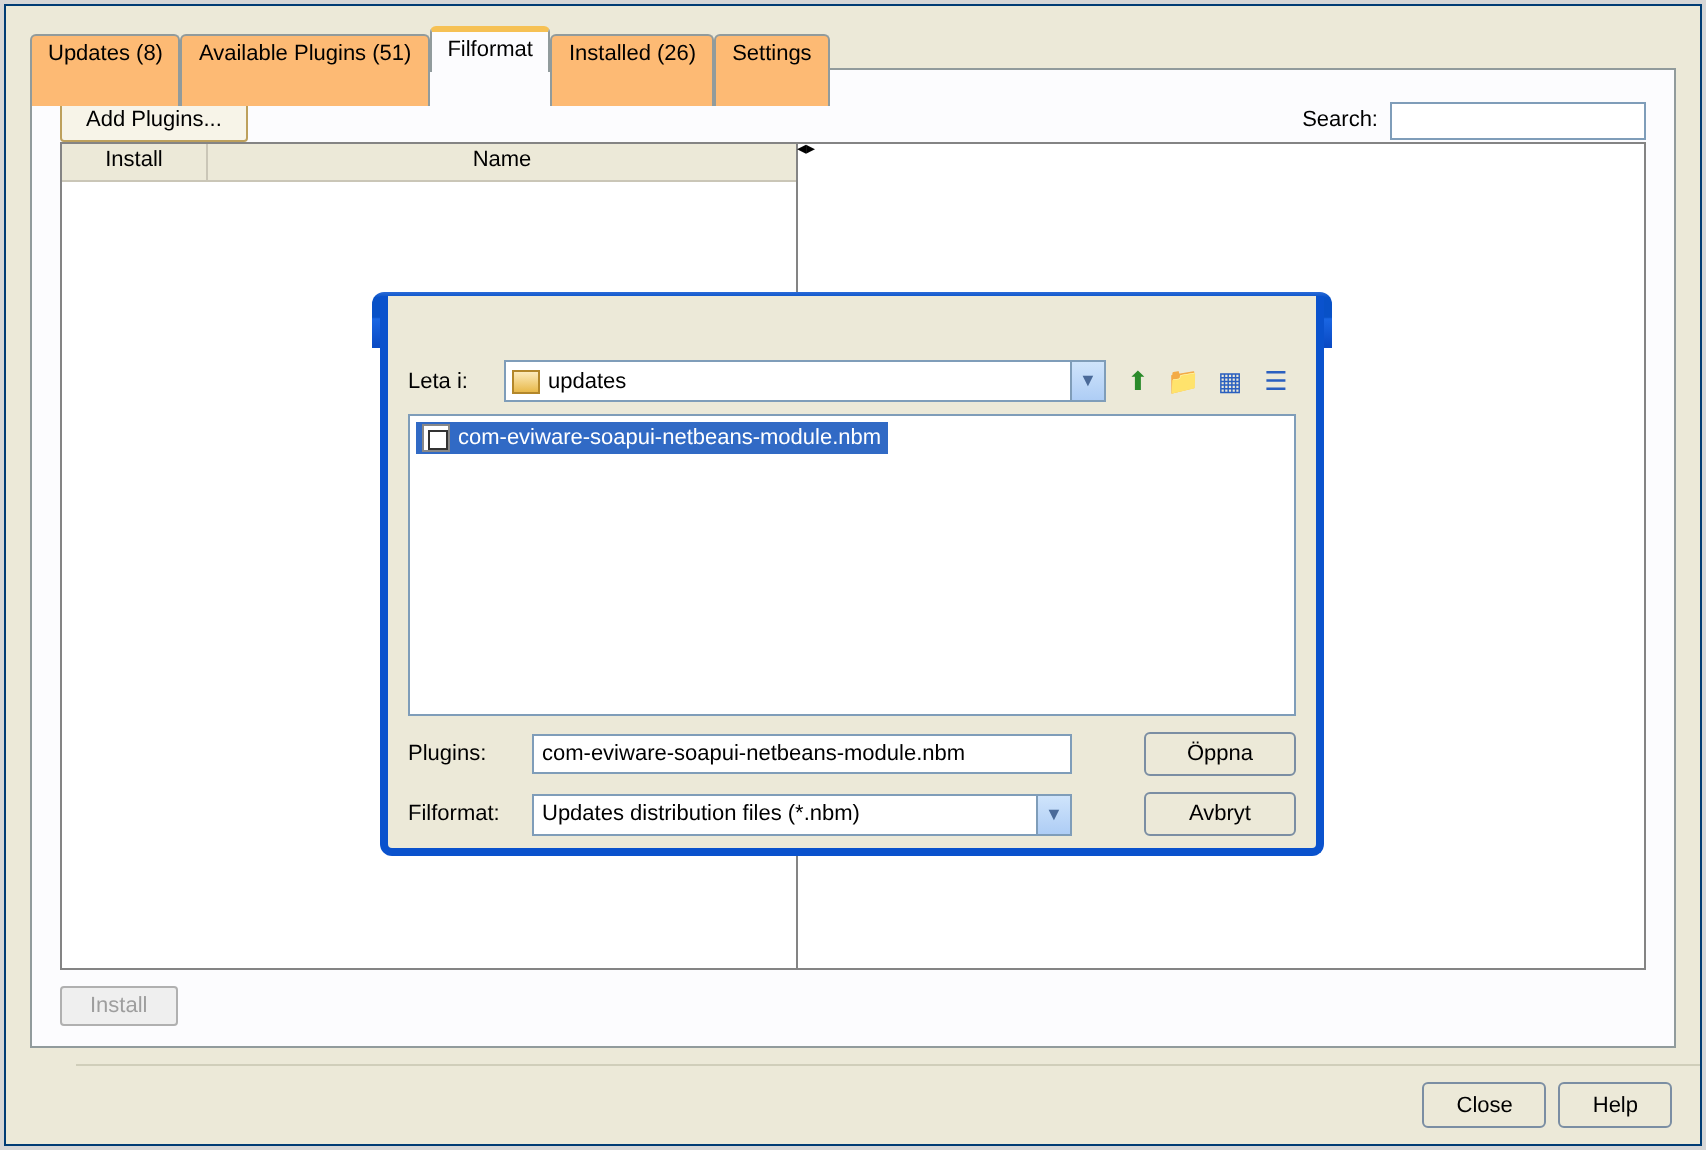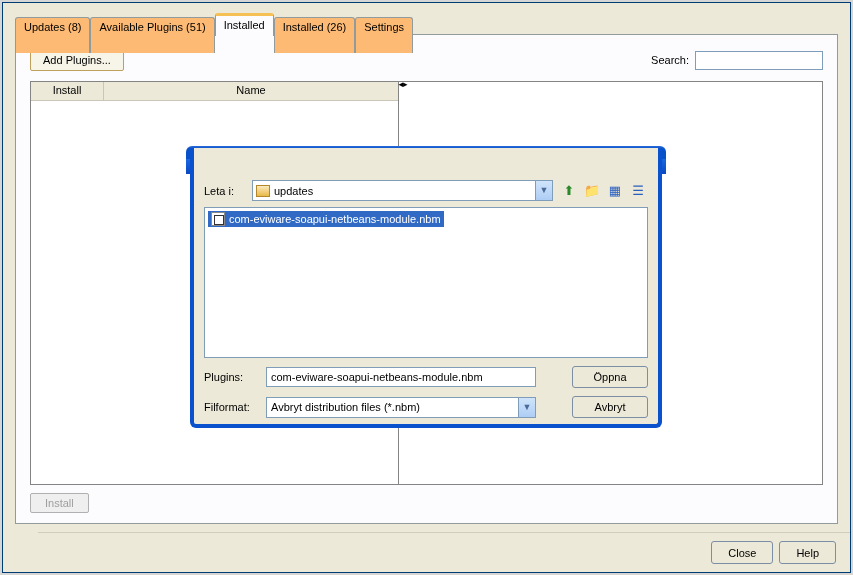--- a/index.html
+++ b/index.html
@@ -93,21 +93,20 @@
   flex: 1;
   margin-top: -1px;
   padding: 14px 14px 10px 14px;
   display: flex;
   flex-direction: column;
 }
 
 .top-row {
   display: flex;
   align-items: center;
-  margin-bottom: 10px;
 }
 .add-btn {
   padding: 2px 12px;
   border: 1px solid #bda05c;
   background: #f7f4e8;
   border-radius: 2px;
   font-size: 11px;
   cursor: default;
   height: 22px;
 }
@@ -344,21 +343,21 @@
 </style>
 </head>
 <body>
 
 <div class="main-window">
 
   <div class="content-area">
     <div class="tabs-row">
       <div class="tab">Updates (8)</div>
       <div class="tab">Available Plugins (51)</div>
-      <div class="tab active">Installed</div>
+      <div class="tab active">Filformat</div>
       <div class="tab">Installed (26)</div>
       <div class="tab">Settings</div>
     </div>
 
     <div class="tab-panel">
       <div class="top-row">
         <button class="add-btn">Add Plugins...</button>
         <div class="spacer"></div>
         <span class="search-label">Search:</span>
         <input class="search-input" value="" style="">
@@ -423,20 +422,20 @@
 
     <div class="field-row">
       <span class="field-label">Plugins:</span>
       <input class="field-input" value="com-eviware-soapui-netbeans-module.nbm" style="">
       <button class="dlg-btn">Öppna</button>
     </div>
 
     <div class="field-row">
       <span class="field-label">Filformat:</span>
       <div class="field-combo">
-        <span>Avbryt distribution files (*.nbm)</span>
+        <span>Updates distribution files (*.nbm)</span>
         <div class="dd">▼</div>
       </div>
       <button class="dlg-btn">Avbryt</button>
     </div>
 
   </div>
 </div>
 
 </body></html>

